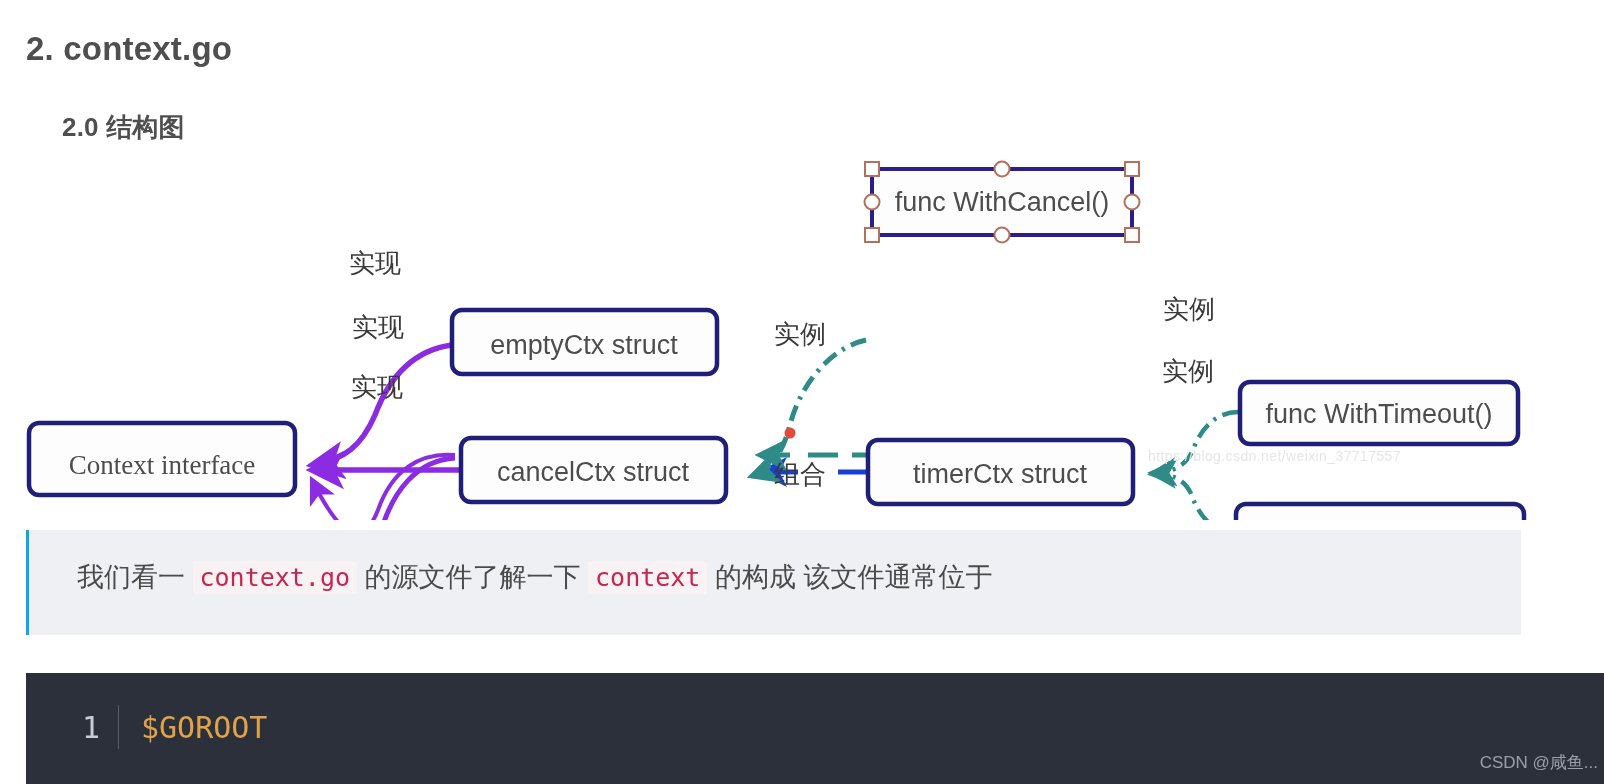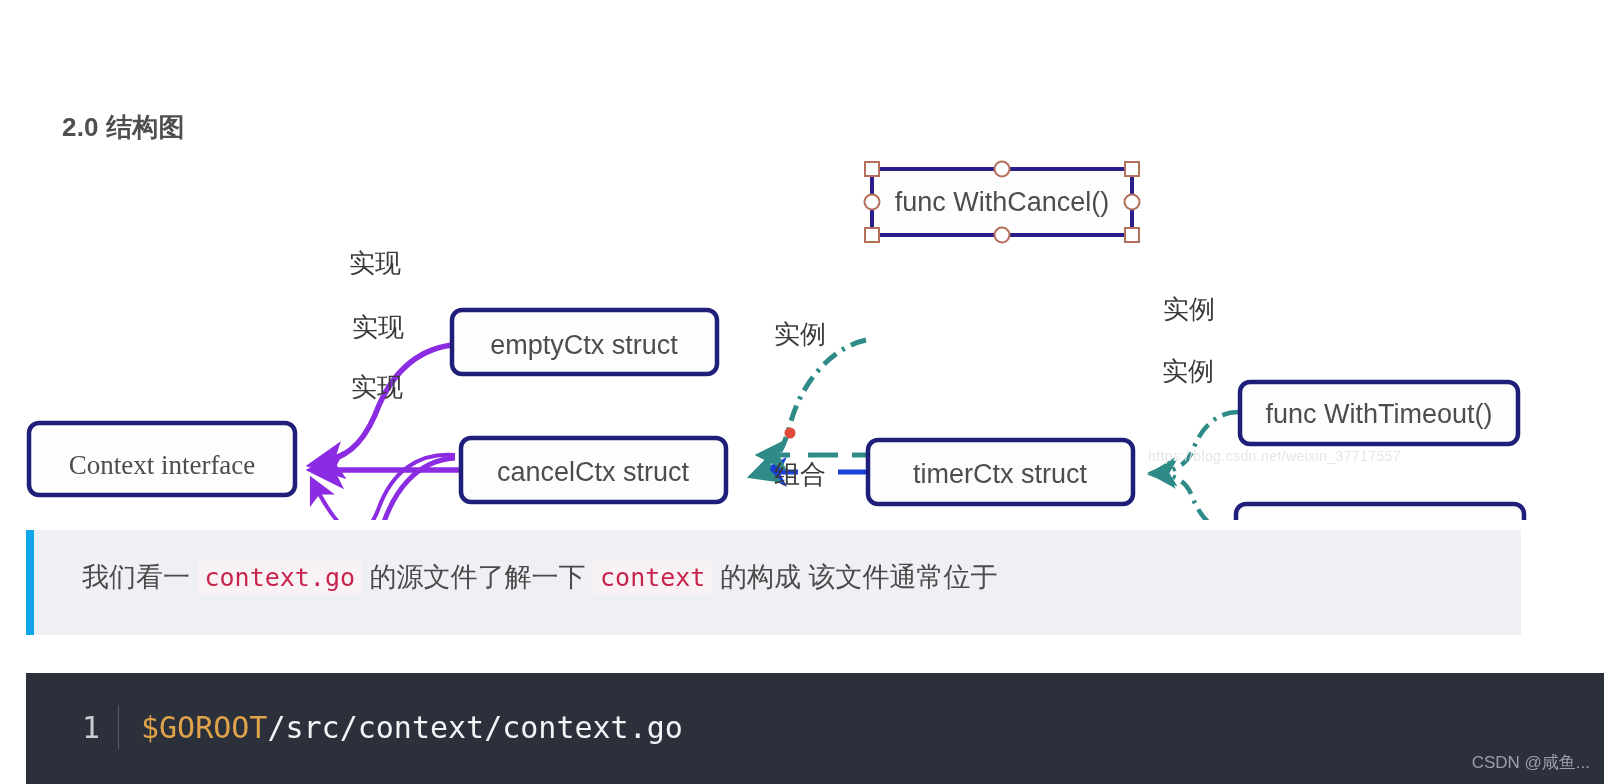--- a/index.html
+++ b/index.html
@@ -39,21 +39,21 @@
     letter-spacing:.4px;
     white-space:nowrap;
     pointer-events:none;
   }
 
   
   .quote{
     position:absolute;left:26px;top:530px;
     width:1495px;height:105px;
     background:#eef0f4;
-    border-left:8px solid #0ea5e9;
+    border-left:3px solid #0ea5e9;
     box-sizing:border-box;
   }
   .quote-text{
     position:absolute;left:48px;top:34px;
     font-size:27px;color:#4a4a4a;
     white-space:nowrap;
     line-height:1;
   }
   .code-inline{
     font-family:"DejaVu Sans Mono","Liberation Mono",monospace;
@@ -81,30 +81,31 @@
     width:74px;text-align:right;
     color:#c8ccd4;
     padding-right:18px;
   }
   .gutter{
     width:1px;height:44px;background:#555b68;margin-right:22px;
   }
   .code-var{color:#e0a34a;}
   .code-rest{color:#f2f3f5;}
   .watermark-code{
-    position:absolute;right:14px;bottom:10px;
+    position:absolute;right:6px;bottom:10px;
     font-size:17px;color:#9aa0ab;
     white-space:nowrap;
   }
 </style>
 </head>
 <body>
 
 <div class="page">
 
+  <h1 class="h-main">2. context.go</h1>
   <h2 class="h-sub">2.0 结构图</h2>
 
   <div class="diagram">
     <svg width="1604" height="380" viewBox="0 0 1604 380" xmlns="http://www.w3.org/2000/svg">
       <defs>
         <marker id="arrow-purple" viewBox="0 0 12 12" refX="10" refY="6" markerWidth="7" markerHeight="7" orient="auto-start-reverse">
           <path d="M0,0 L12,6 L0,12 L3,6 z" fill="#8b2be2"></path>
         </marker>
         <marker id="arrow-blue" viewBox="0 0 12 12" refX="10" refY="6" markerWidth="6" markerHeight="6" orient="auto-start-reverse">
           <path d="M0,0 L12,6 L0,12 L3,6 z" fill="#1a3fd8"></path>
@@ -232,18 +233,17 @@
       <span class="code-inline">context</span>
       <span>的构成 该文件通常位于</span>
     </div>
   </div>
 
   <div class="codeblock">
     <div class="code-line">
       <span class="lineno">1</span>
       <span class="gutter"></span>
       <span class="code-var">$GOROOT</span>
-      <span class="code-rest">/src/context/context.go</span>
     </div>
     <div class="watermark-code">CSDN @咸鱼...</div>
   </div>
 
 </div>
 
 </body></html>

